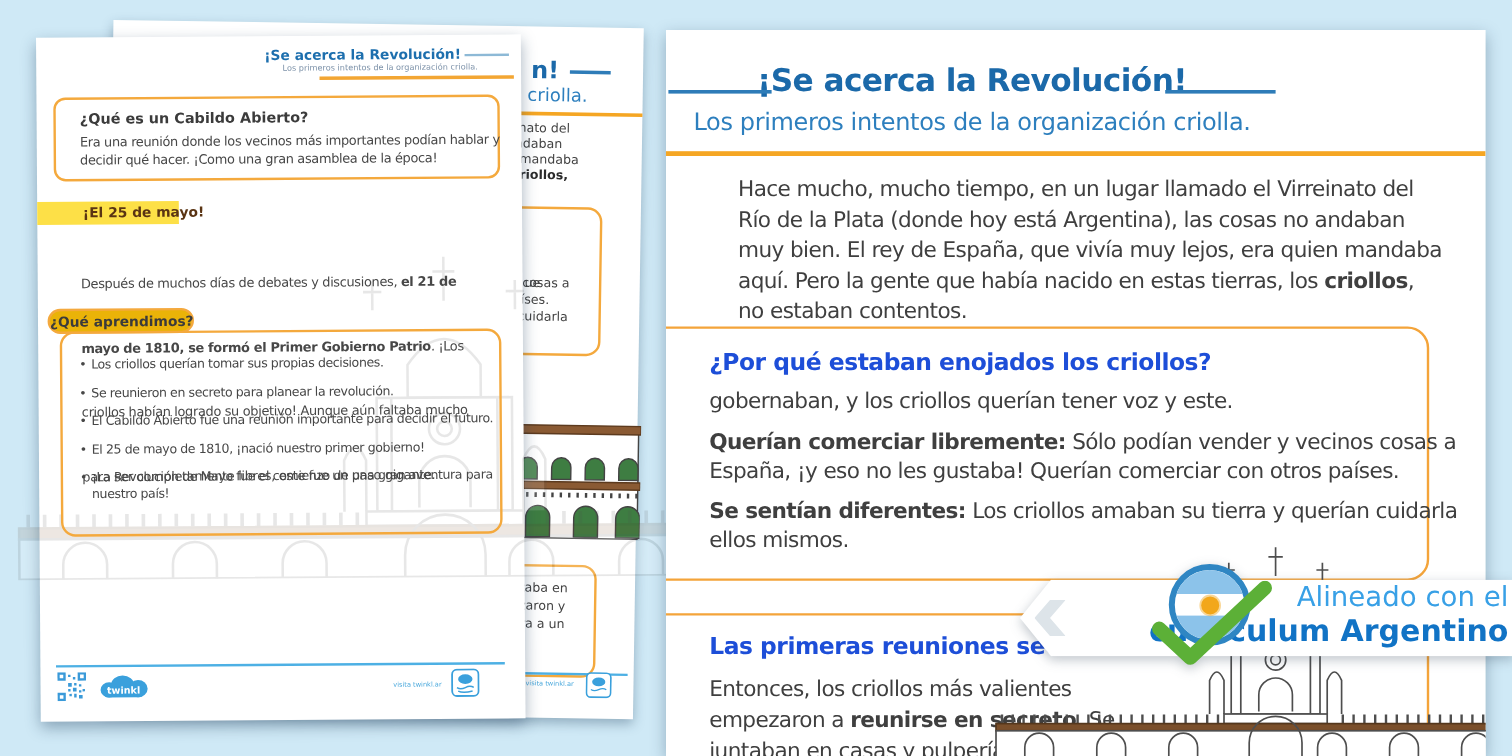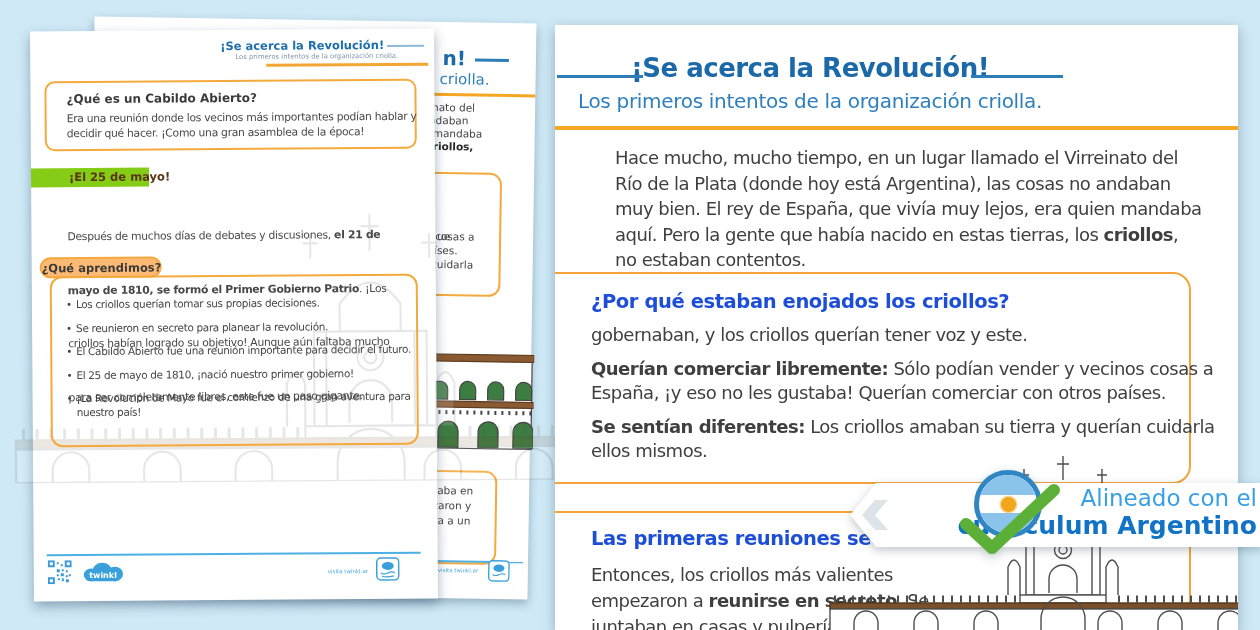--- a/index.html
+++ b/index.html
@@ -29,27 +29,27 @@
   .page-front { left:32px; top:30px; width:404px; height:570px;
                 transform:rotate(-.4deg); box-shadow:0 5px 12px rgba(30,60,90,.4); }
   .f-title { right:50px; top:9px; font-size:11.5px; font-weight:bold; color:#1d6fae; white-space:nowrap; }
   .f-titleline { right:10px; top:16px; width:37px; height:2px; background:#8db9d6; }
   .f-sub { right:36px; top:23px; font-size:6.8px; color:#7d92a9; white-space:nowrap; }
   .f-subline { left:236px; top:34px; width:162px; height:2.5px; background:#f3a633; }
   .f-boxq { left:14px; top:50px; width:372px; height:70px; border:2px solid #f4a93d;
             border-radius:10px; padding:9px 10px 0 20px; }
   .f-boxq h4 { font-size:12px; color:#3b3b3b; margin-bottom:5px; }
   .smline { font-size:10.8px; letter-spacing:-.3px; line-height:15px; color:#474747; white-space:nowrap; }
-  .f-label { left:0; top:137px; width:118px; height:19px; background:#84cc16; }
+  .f-label { left:0; top:137px; width:118px; height:19px; background:#fde047; }
   .f-label span { display:block; padding-left:38px; line-height:19px; font-size:11.5px;
                   font-weight:bold; color:#5a3413; white-space:nowrap; }
   .f-para { left:36px; top:160px; width:350px; }
   .f-para .smline { line-height:15.6px; }
   .f-pill { left:8px; top:226px; width:122px; height:21px; border:2px solid #f4a93d;
-            border-radius:14px; background:#fdba74; z-index:2; text-align:center;
+            border-radius:14px; background:#eab308; z-index:2; text-align:center;
             font-size:11.5px; font-weight:bold; color:#3b3b3b; line-height:18px; white-space:nowrap; }
   .f-bigbox { left:18px; top:245px; width:368px; height:171px; border:2px solid #f4a93d;
               border-radius:12px; padding:20px 10px 0 14px; }
   .bullet { position:relative; padding-left:10px; margin-bottom:10px; font-size:10.5px;
             letter-spacing:-.35px; line-height:13.5px; color:#474747; width:345px; }
   .bullet::before { content:"•"; position:absolute; left:0; top:0; color:#474747; }
   .f-watermark { left:-20px; top:180px; width:640px; height:272px; opacity:.13; z-index:0; }
   .f-footline { left:13px; top:523px; width:374px; height:2px; background:#4db0e4; }
   .f-visit { left:294px; top:539px; font-size:5.5px; color:#49a8dc; }
 

